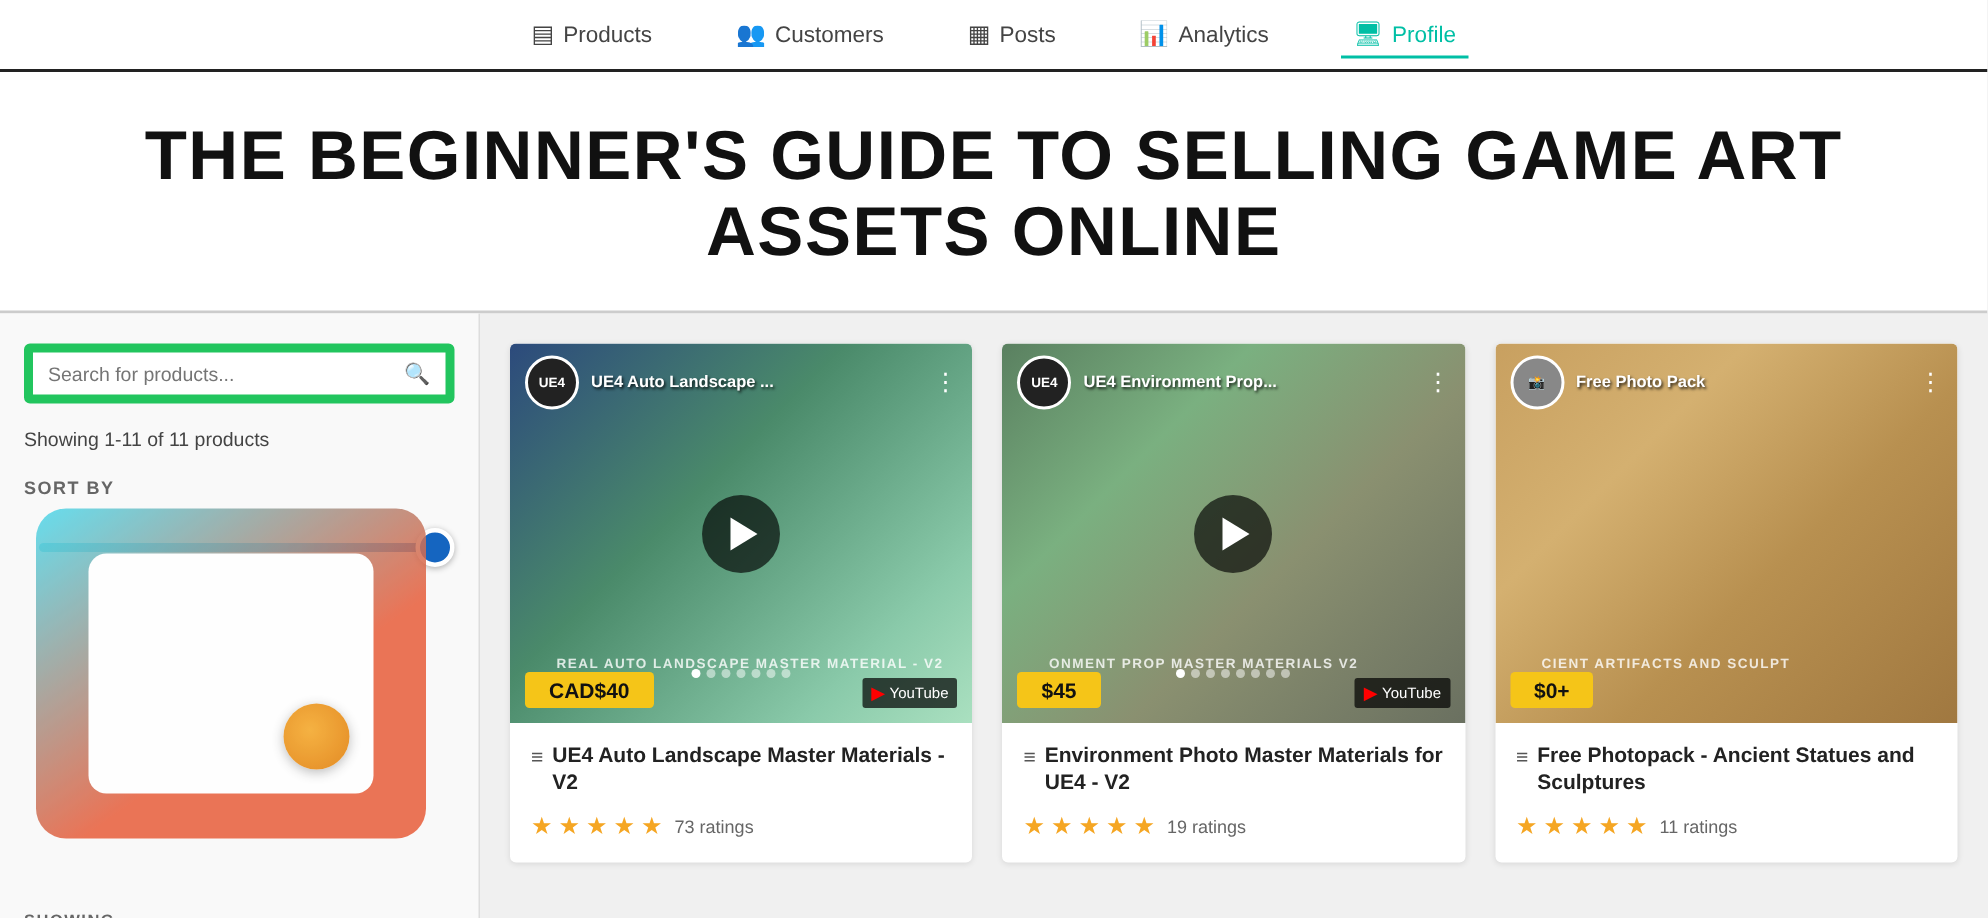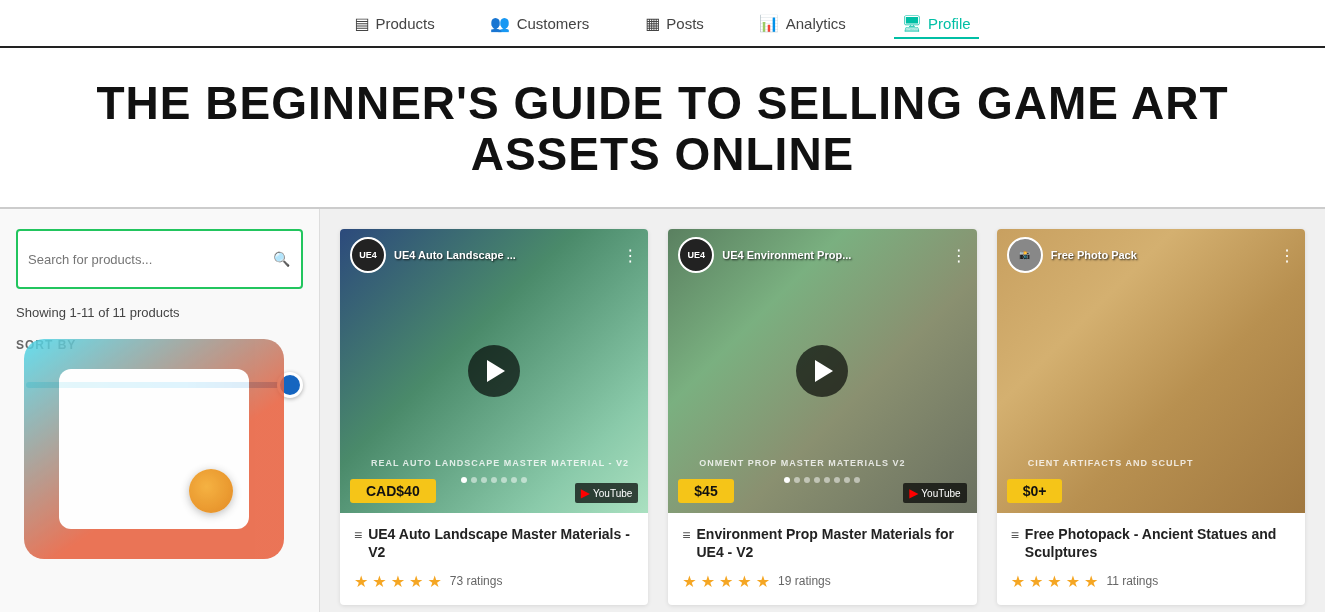--- a/index.html
+++ b/index.html
@@ -61,24 +61,24 @@
       min-width: 320px;
       background: #f9f9f9;
       padding: 20px 16px;
       border-right: 1px solid #ddd;
       position: relative;
       overflow: hidden;
     }
     .search-box {
       display: flex;
       align-items: center;
-      border: 2px solid #22c55e;
+      border: 6px solid #22c55e;
       border-radius: 4px;
       background: #fff;
-      padding: 20px 10px;
+      padding: 6px 10px;
       margin-bottom: 16px;
     }
     .search-box input {
       border: none;
       outline: none;
       font-size: 13px;
       color: #888;
       flex: 1;
       background: transparent;
     }
@@ -179,21 +179,21 @@
     }
     .product-card {
       background: #fff;
       border-radius: 4px;
       overflow: hidden;
       box-shadow: 0 1px 4px rgba(0,0,0,0.1);
     }
     .product-thumb {
       position: relative;
       width: 100%;
-      height: 284px;
+      height: 253px;
       background: #222;
       overflow: hidden;
     }
     .thumb-overlay {
       position: absolute;
       inset: 0;
       display: flex;
       align-items: center;
       justify-content: center;
     }
@@ -319,21 +319,21 @@
     .card2-bg {
       background: linear-gradient(135deg, #5a8060 0%, #7ab080 30%, #8a9070 60%, #6a7060 100%);
     }
     .card3-bg {
       background: linear-gradient(135deg, #c8a060 0%, #d4b070 30%, #b89050 60%, #a07840 100%);
     }
 
     
     .card-watermark {
       position: absolute;
-      bottom: 45px;
+      bottom: 35px;
       left: 8px;
       color: rgba(255,255,255,0.8);
       font-size: 9px;
       font-weight: bold;
       letter-spacing: 1px;
       text-transform: uppercase;
       padding-left: 23px;
     }
   </style>
 </head>
@@ -460,21 +460,21 @@
           </div>
           <span class="price-badge yellow">$45</span>
           <div class="yt-badge">
             <span class="yt-icon">▶</span>
             <span>YouTube</span>
           </div>
         </div>
         <div class="product-info">
           <div class="product-title">
             <span class="title-icon">≡</span>
-            <span>Environment Prop Master Materials for UE4 - V2</span>
+            <span>Environment Photo Master Materials for UE4 - V2</span>
           </div>
           <div class="stars-row">
             <span class="star">★</span>
             <span class="star">★</span>
             <span class="star">★</span>
             <span class="star">★</span>
             <span class="star">★</span>
             <span class="ratings-text">19 ratings</span>
           </div>
         </div>

